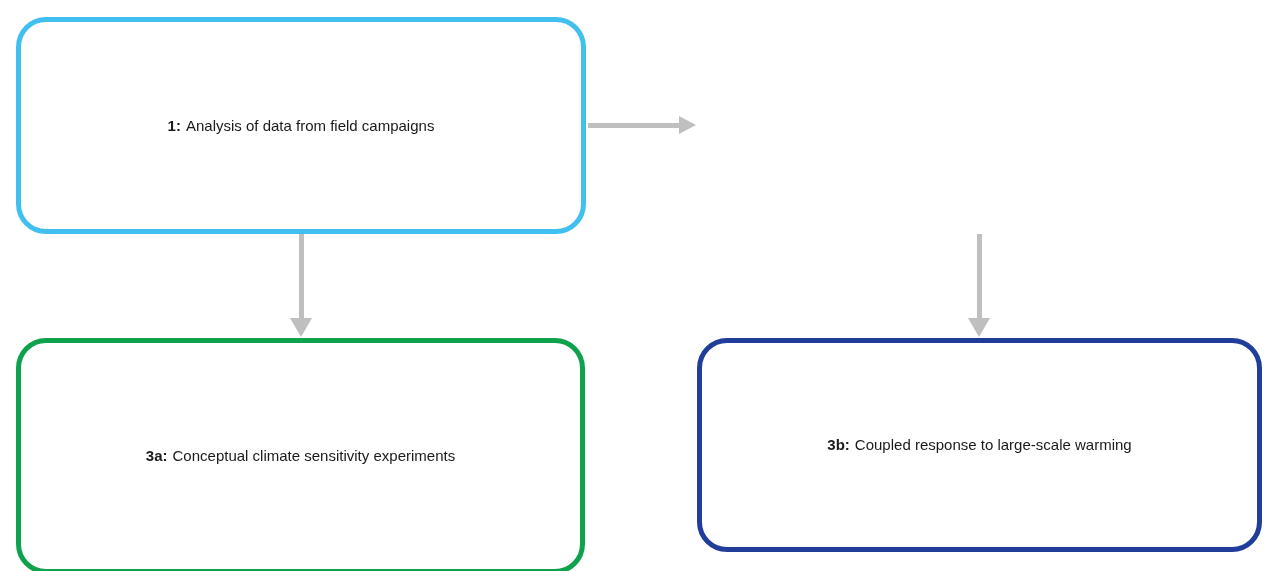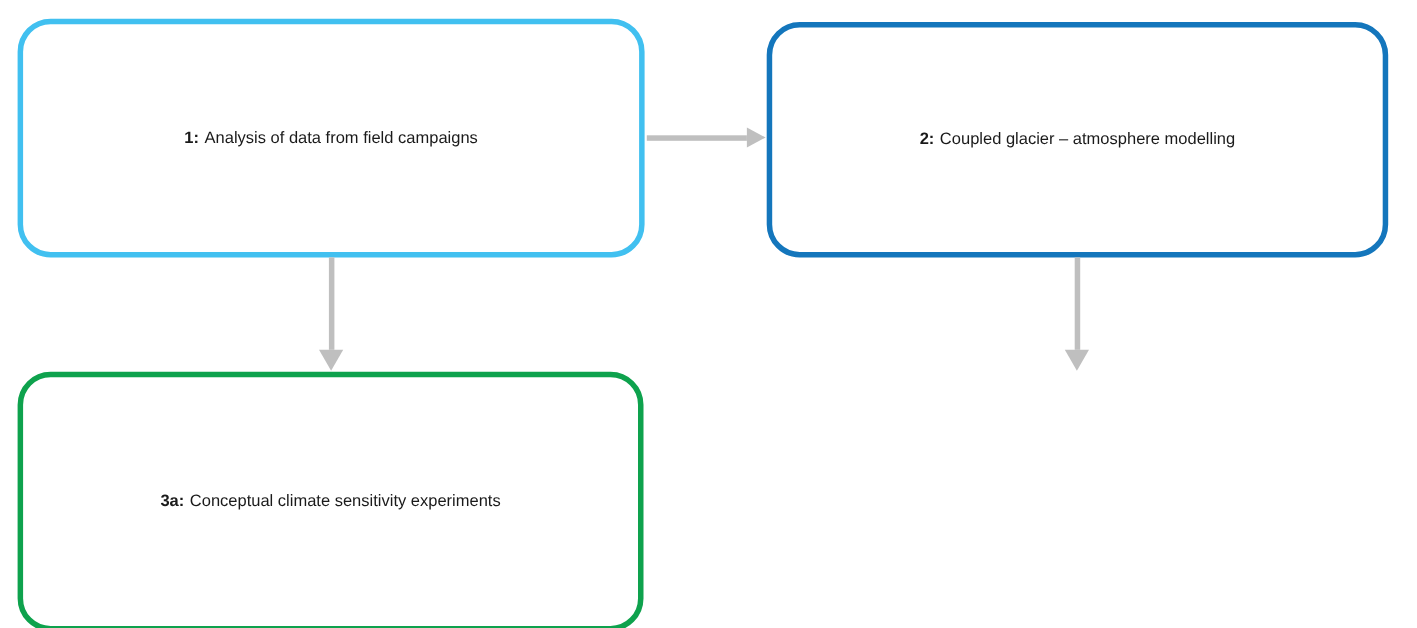--- a/index.html
+++ b/index.html
@@ -79,28 +79,28 @@
 </style>
 </head>
 <body>
 
 <div class="canvas">
 
   <div class="flow-box box-1" style="border-color: rgb(65, 192, 240);">
     <p class="box-text"><span class="box-label">1:</span><span>Analysis of data from field campaigns</span></p>
   </div>
 
-  <div class="flow-box box-2" style="border-color: rgb(20, 118, 188);">
-    <p class="box-text"><span class="box-label">2:</span><span>Coupled glacier – atmosphere modelling</span></p>
-  </div>
 
   <div class="flow-box box-3a" style="border-color: rgb(14, 162, 77);">
     <p class="box-text"><span class="box-label">3a:</span><span>Conceptual climate sensitivity experiments</span></p>
   </div>
 
+  <div class="flow-box box-3b" style="border-color: rgb(32, 62, 153);">
+    <p class="box-text"><span class="box-label">3b:</span><span>Coupled response to large-scale warming</span></p>
+  </div>
 
   <div class="arrow arrow-right arrow-1">
     <div class="shaft" style="background: rgb(191, 191, 191);"></div>
     <div class="head" style="border-left-color: rgb(191, 191, 191);"></div>
   </div>
 
   <div class="arrow arrow-down arrow-2">
     <div class="shaft" style="background: rgb(191, 191, 191);"></div>
     <div class="head" style="border-top-color: rgb(191, 191, 191);"></div>
   </div>

